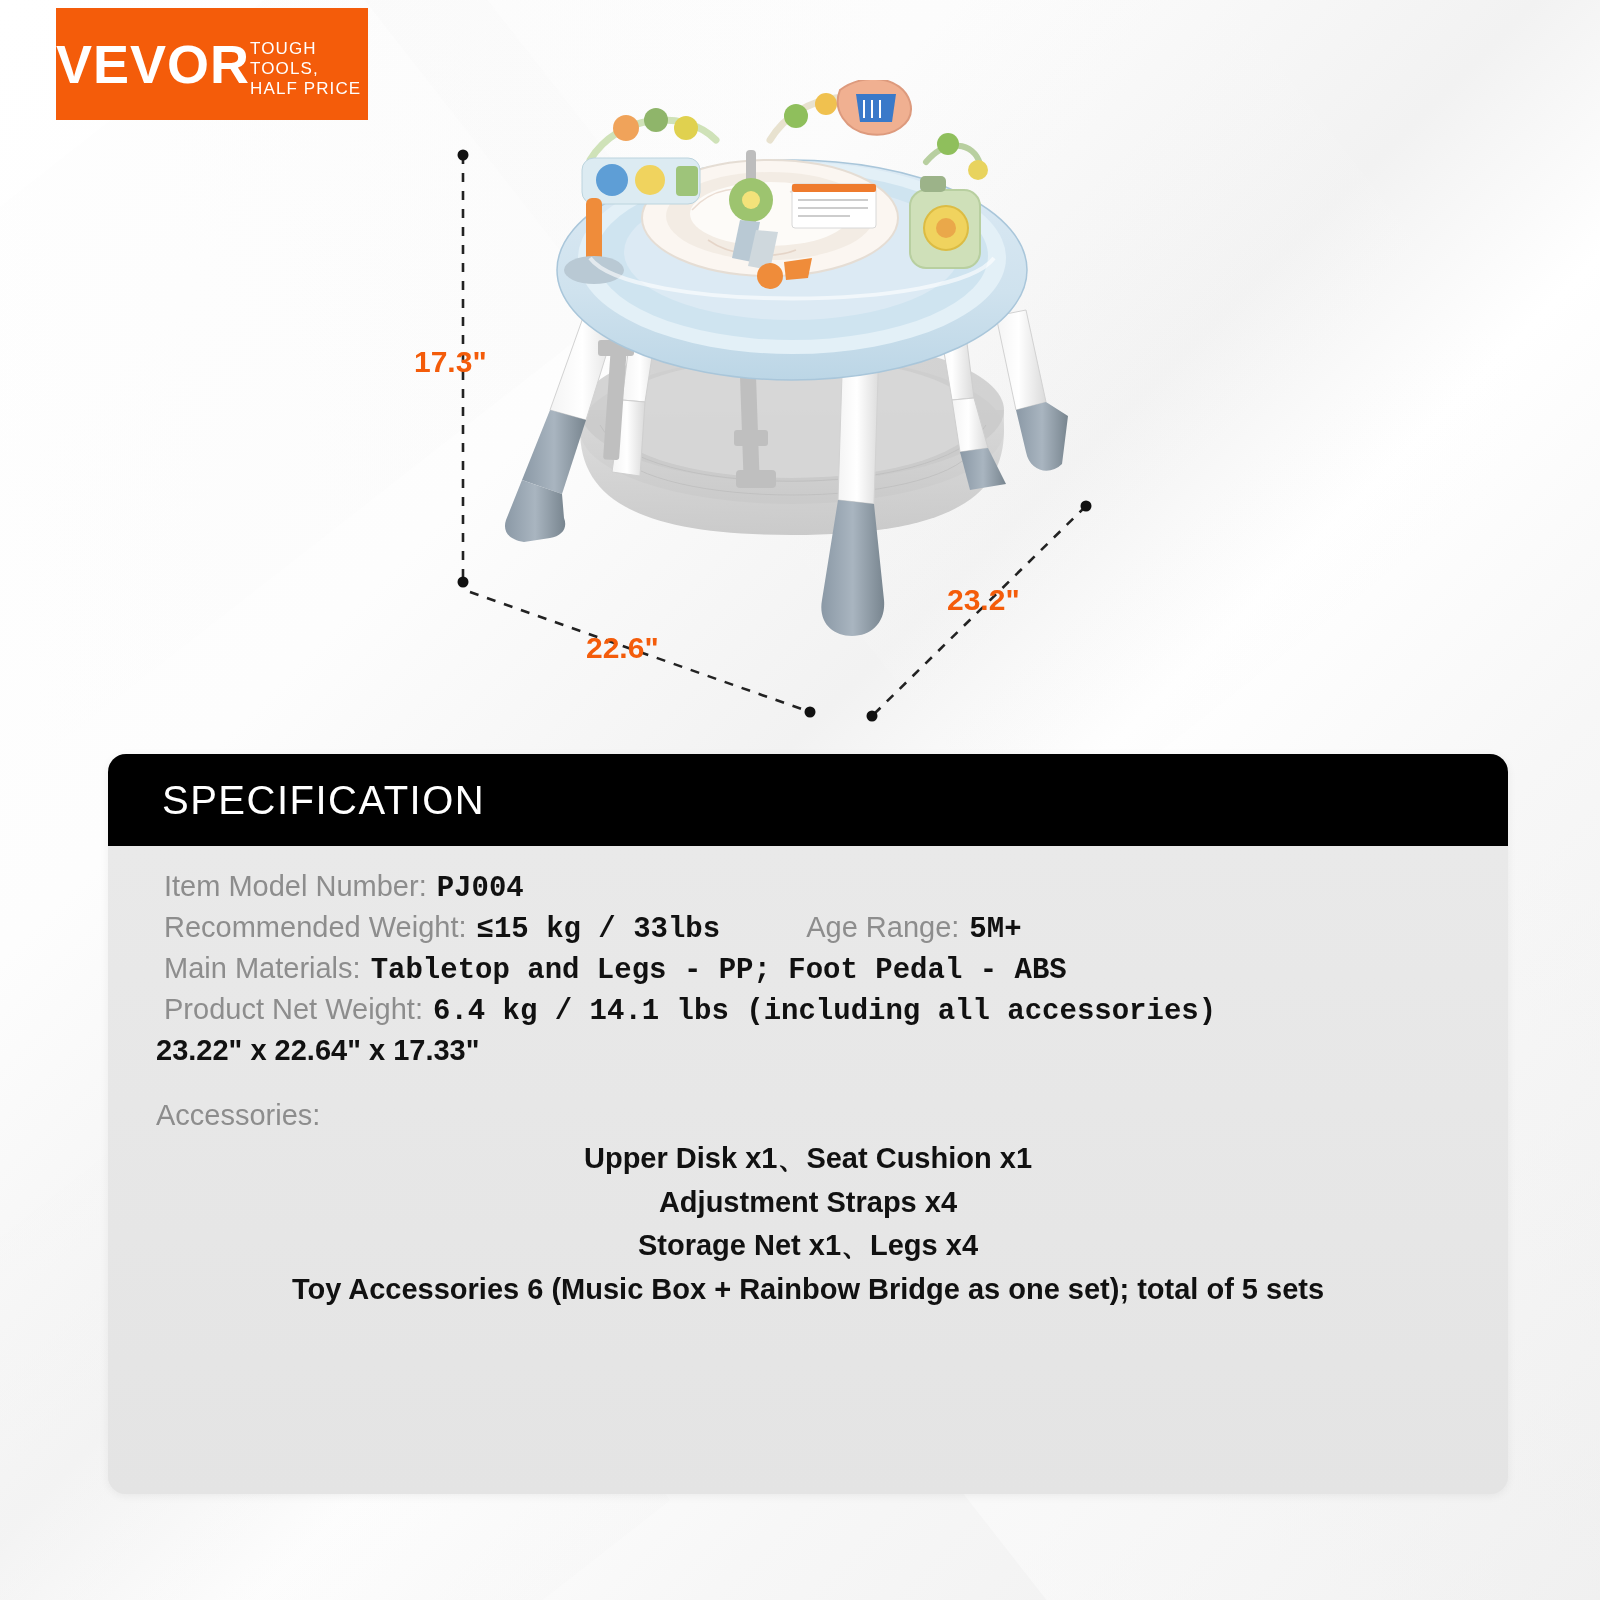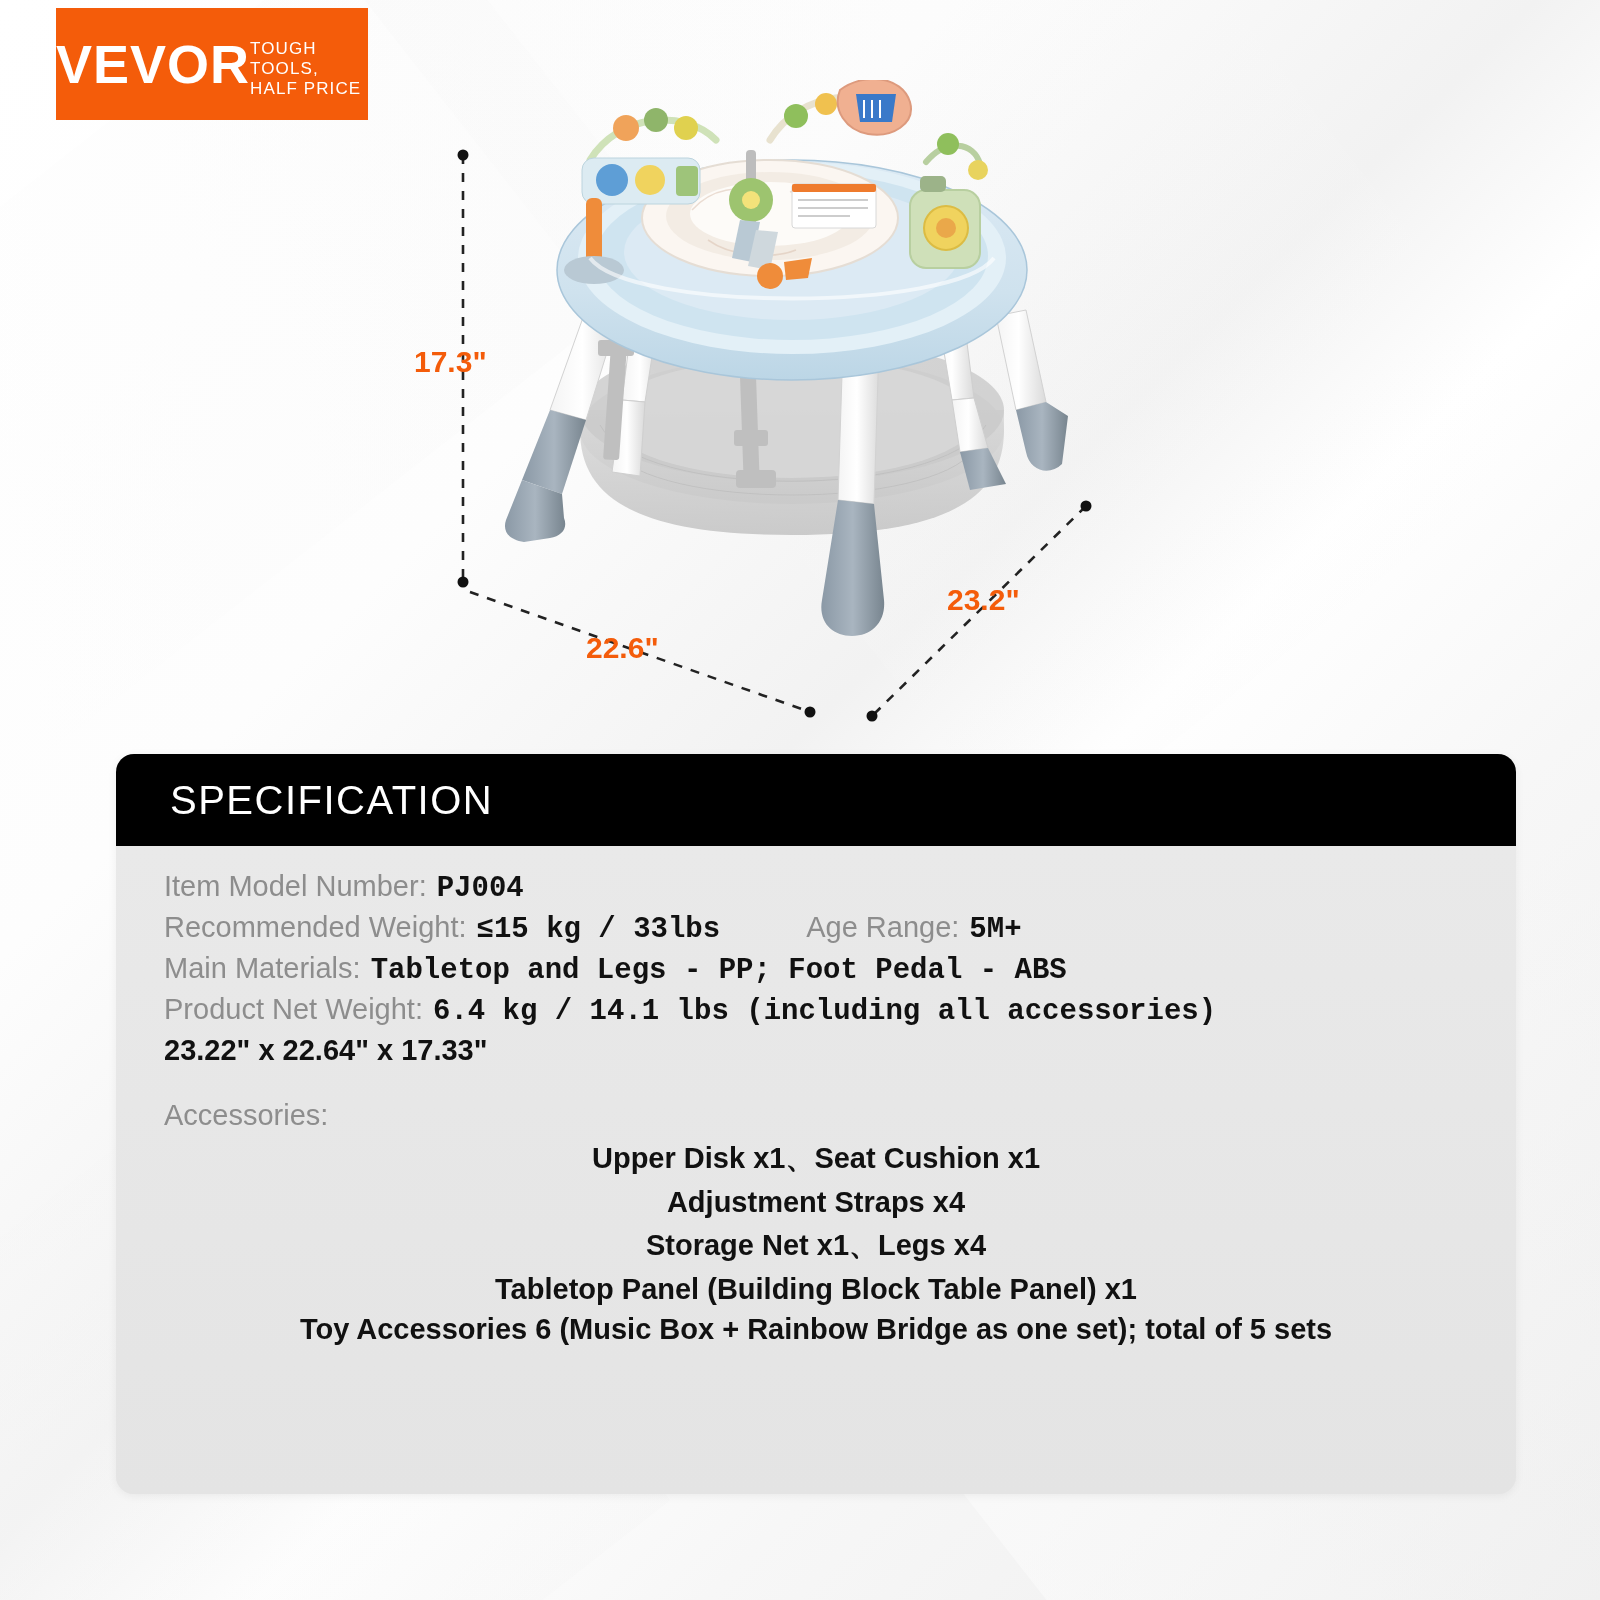--- a/index.html
+++ b/index.html
@@ -55,40 +55,40 @@
     position: absolute; color: #F45C0A; font-weight: bold;
     font-size: 30px; font-family: "Liberation Sans", sans-serif;
     white-space: nowrap;
   }
   .dim-h { left: 414px; top: 345px; }
   .dim-w { left: 586px; top: 631px; }
   .dim-d { left: 947px; top: 583px; }
 
   
   .spec-panel {
-    position: absolute; left: 116px; top: 754px;
+    position: absolute; left: 108px; top: 754px;
     width: 1400px; height: 740px;
     border-radius: 18px; overflow: hidden;
     background: #e7e7e7;
     box-shadow: 0 2px 10px rgba(0,0,0,0.06);
   }
   .spec-header {
     height: 92px; background: #000000;
     display: flex; align-items: center;
   }
   .spec-header-title {
     color: #ffffff; font-size: 40px; letter-spacing: 1.5px;
     padding-left: 54px; font-family: "Liberation Sans", sans-serif;
   }
   .spec-body {
     padding: 24px 48px 20px 48px;
     background: linear-gradient(180deg,#e9e9e9 0%, #e4e4e4 100%);
     height: 648px;
   }
-  .row { display: flex; align-items: baseline; flex-wrap: wrap; margin-bottom: 6px; }
+  .row { display: flex; align-items: baseline; flex-wrap: wrap; margin-bottom: 6px; margin-left: 8px; }
   .lbl {
     color: #8d8d8d; font-size: 29px; font-weight: normal;
     font-family: "Liberation Sans", sans-serif;
   }
   .val {
     color: #111111; font-size: 29px; font-weight: bold;
     margin-left: 10px; font-family: Liberation Mono, monospace;
   }
   .gap { width: 86px; }
   .val-line2 {
@@ -293,19 +293,18 @@
         <span class="lbl">Product Net Weight:</span>
         <span class="val">6.4 kg / 14.1 lbs (including all accessories)</span>
       </div>
 
       <div class="val-line2">23.22" x 22.64" x 17.33"</div>
 
       <div class="lbl acc-head">Accessories:</div>
       <div class="acc-item">Upper Disk x1、Seat Cushion x1</div>
       <div class="acc-item">Adjustment Straps x4</div>
       <div class="acc-item">Storage Net x1、Legs x4</div>
-      <div class="acc-item">Tabletop Panel (Building Block Table Panel) x1</div>
       <div class="acc-item">Toy Accessories 6 (Music Box + Rainbow Bridge as one set); total of 5 sets</div>
 
     </div>
   </div>
 
 </div>
 
 </body></html>

